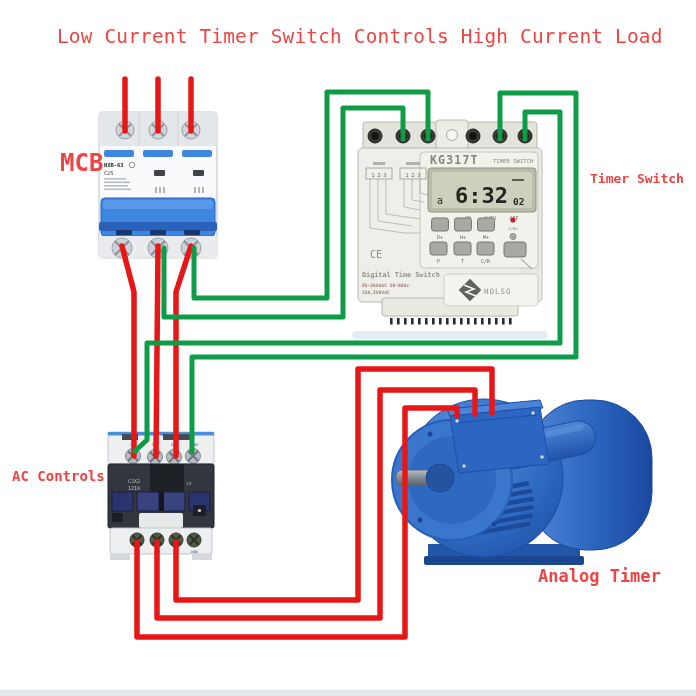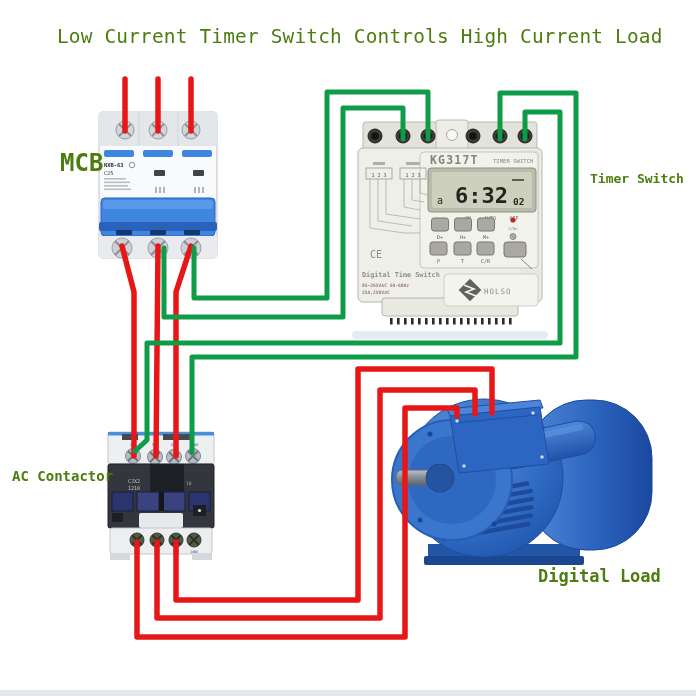--- a/index.html
+++ b/index.html
@@ -1,20 +1,20 @@
 <!DOCTYPE html>
 <html><head>
 <meta charset="utf-8">
 <style>
   html,body{margin:0;padding:0;background:#fff;}
   .stage{position:relative;width:696px;height:696px;background:#ffffff;overflow:hidden;
          font-family:"DejaVu Sans Mono",monospace;}
   .scene{position:absolute;left:0;top:0;}
   .scene text{font-family:"DejaVu Sans Mono",monospace;}
-  .lbl{position:absolute;color:#4d7c0f;white-space:nowrap;}
+  .lbl{position:absolute;color:#ef4444;white-space:nowrap;}
   .lbl-title{left:57px;top:25px;font-size:19.4px;letter-spacing:0.2px;font-weight:500;}
   .lbl-mcb{left:60px;top:149px;font-size:24px;font-weight:700;}
   .lbl-timer{left:590px;top:171px;font-size:13px;font-weight:600;}
   .lbl-contactor{left:12px;top:468px;font-size:14px;font-weight:600;}
   .lbl-load{left:538px;top:566px;font-size:17px;font-weight:600;}
 </style>
 </head>
 <body>
 
 <div class="stage">
@@ -391,16 +391,16 @@
         <polyline points="164,248 164,317 343,317 343,108 403,108 403,139" fill="none" stroke="#0f9c49" stroke-width="5" stroke-linecap="round" stroke-linejoin="round"></polyline>
         <polyline points="194,248 194,298 327,298 327,92 428,92 428,139" fill="none" stroke="#0f9c49" stroke-width="5" stroke-linecap="round" stroke-linejoin="round"></polyline>
         <polyline points="500,139 500,93 576,93 576,357 192,357 192,452" fill="none" stroke="#0f9c49" stroke-width="5" stroke-linecap="round" stroke-linejoin="round"></polyline>
         <polyline points="525,139 525,112 560,112 560,343 147,343 147,440 135,451" fill="none" stroke="#0f9c49" stroke-width="5" stroke-linecap="round" stroke-linejoin="round"></polyline>
       </g>
 </svg>
 
 <div class="lbl lbl-title">Low Current Timer Switch Controls High Current Load</div>
 <div class="lbl lbl-mcb">MCB</div>
 <div class="lbl lbl-timer">Timer Switch</div>
-<div class="lbl lbl-contactor">AC Contactor</div>
-<div class="lbl lbl-load">Digital Load</div>
+<div class="lbl lbl-contactor">AC Controls</div>
+<div class="lbl lbl-load">Analog Timer</div>
 
 </div>
 
 </body></html>

